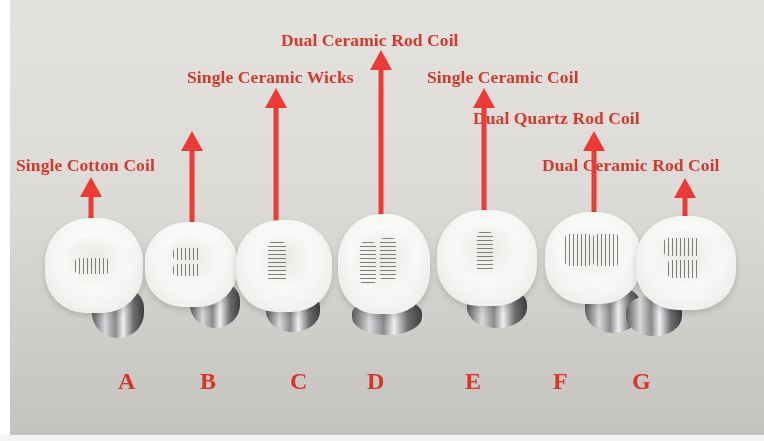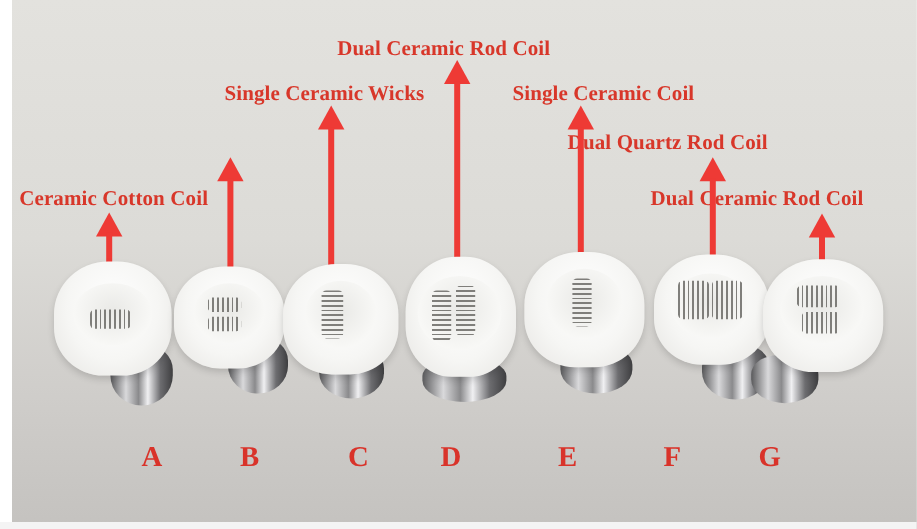--- a/index.html
+++ b/index.html
@@ -25,21 +25,21 @@
     background:repeating-linear-gradient(90deg,#6b6a66 0px,#6b6a66 1.5px,transparent 1.5px,transparent 4px);
     opacity:0.85;}
   .spring.h{background:repeating-linear-gradient(180deg,#6b6a66 0px,#6b6a66 1.5px,transparent 1.5px,transparent 4px);}
 </style>
 </head>
 <body>
 
 <div class="scene">
   <div class="border-left"></div>
 
-  <div class="label" style="left:16px;top:155px;">Ceramic Cotton Coil</div>
+  <div class="label" style="left:16px;top:155px;">Single Cotton Coil</div>
   <div class="label" style="left:187px;top:67px;">Single Ceramic Wicks</div>
   <div class="label" style="left:281px;top:30px;">Dual Ceramic Rod Coil</div>
   <div class="label" style="left:427px;top:67px;">Single Ceramic Coil</div>
   <div class="label" style="left:473px;top:108px;">Dual Quartz Rod Coil</div>
   <div class="label" style="left:542px;top:155px;">Dual Ceramic Rod Coil</div>
 
   <div class="arrow" style="left:79px;top:177px;width:24px;height:45px;">
       <div class="head"></div>
       <div class="shaft" style="height:28px;"></div>
     </div>

